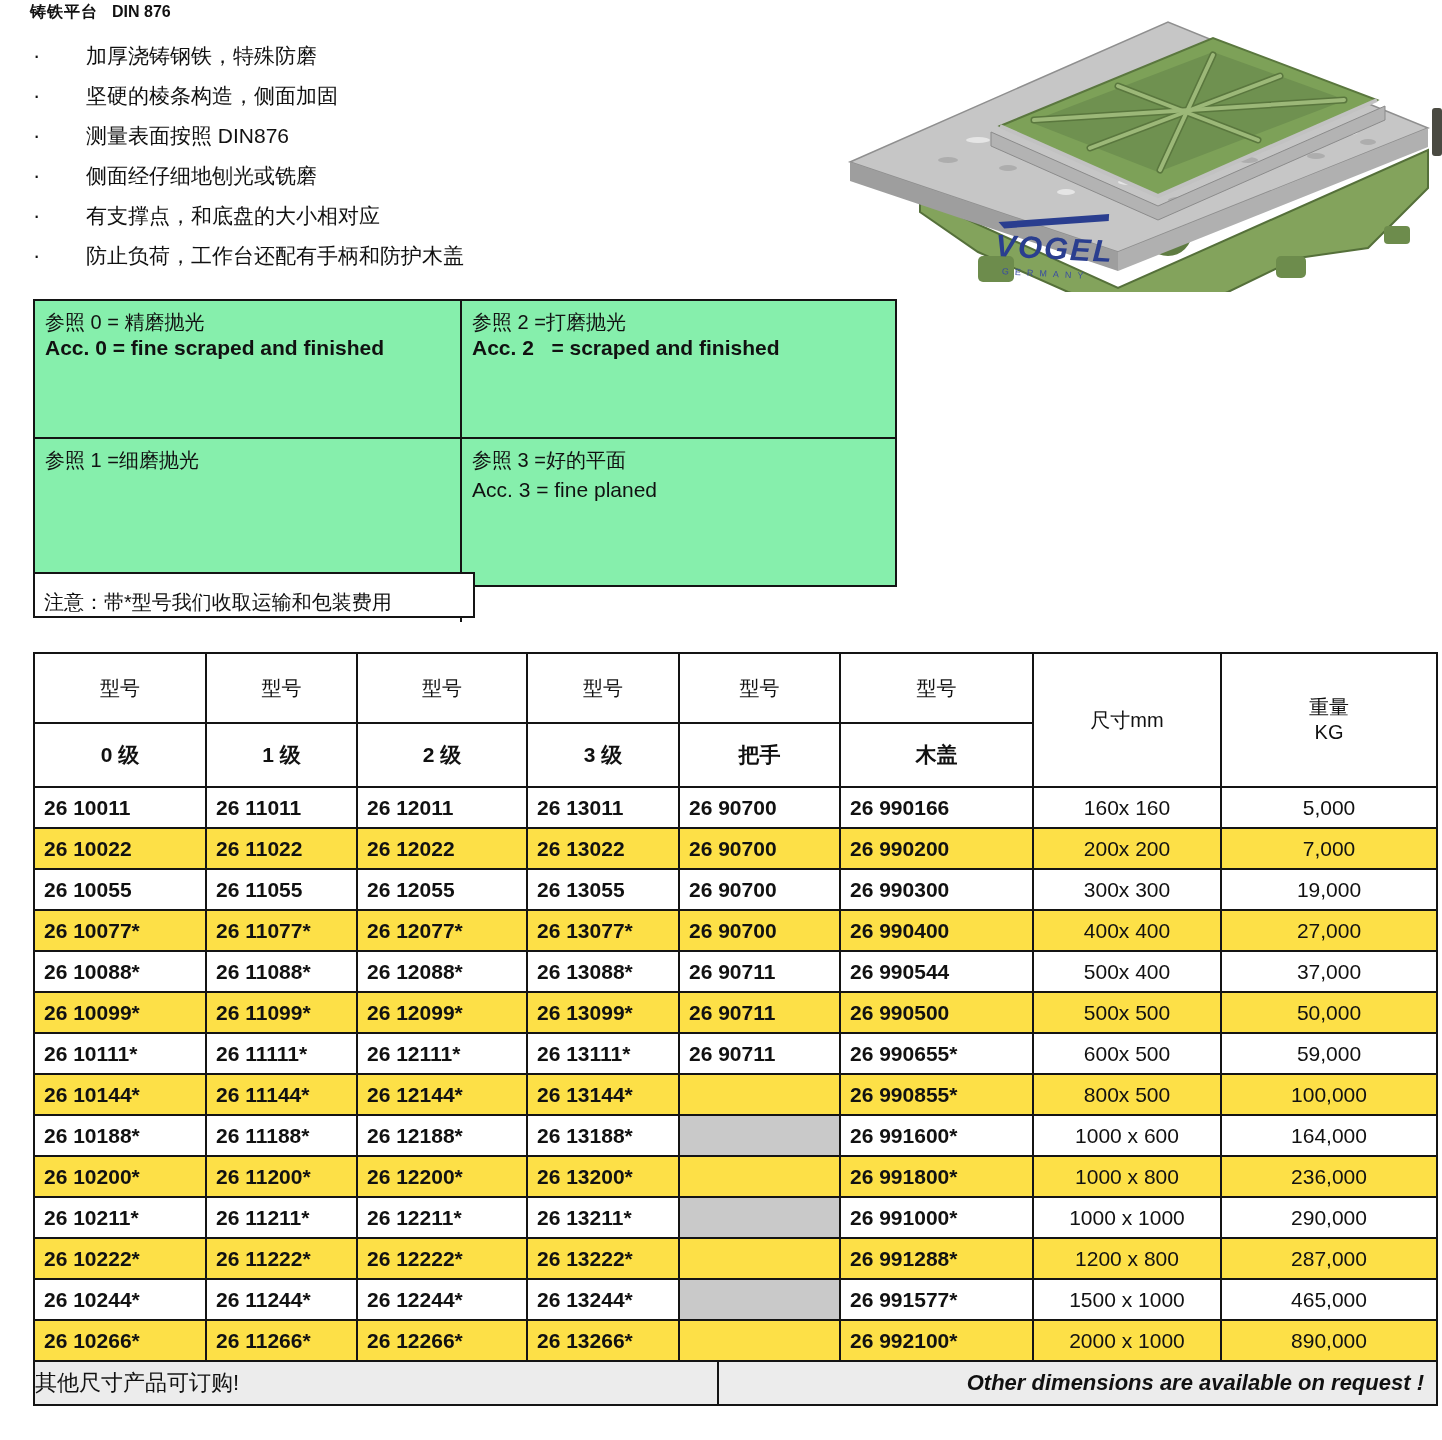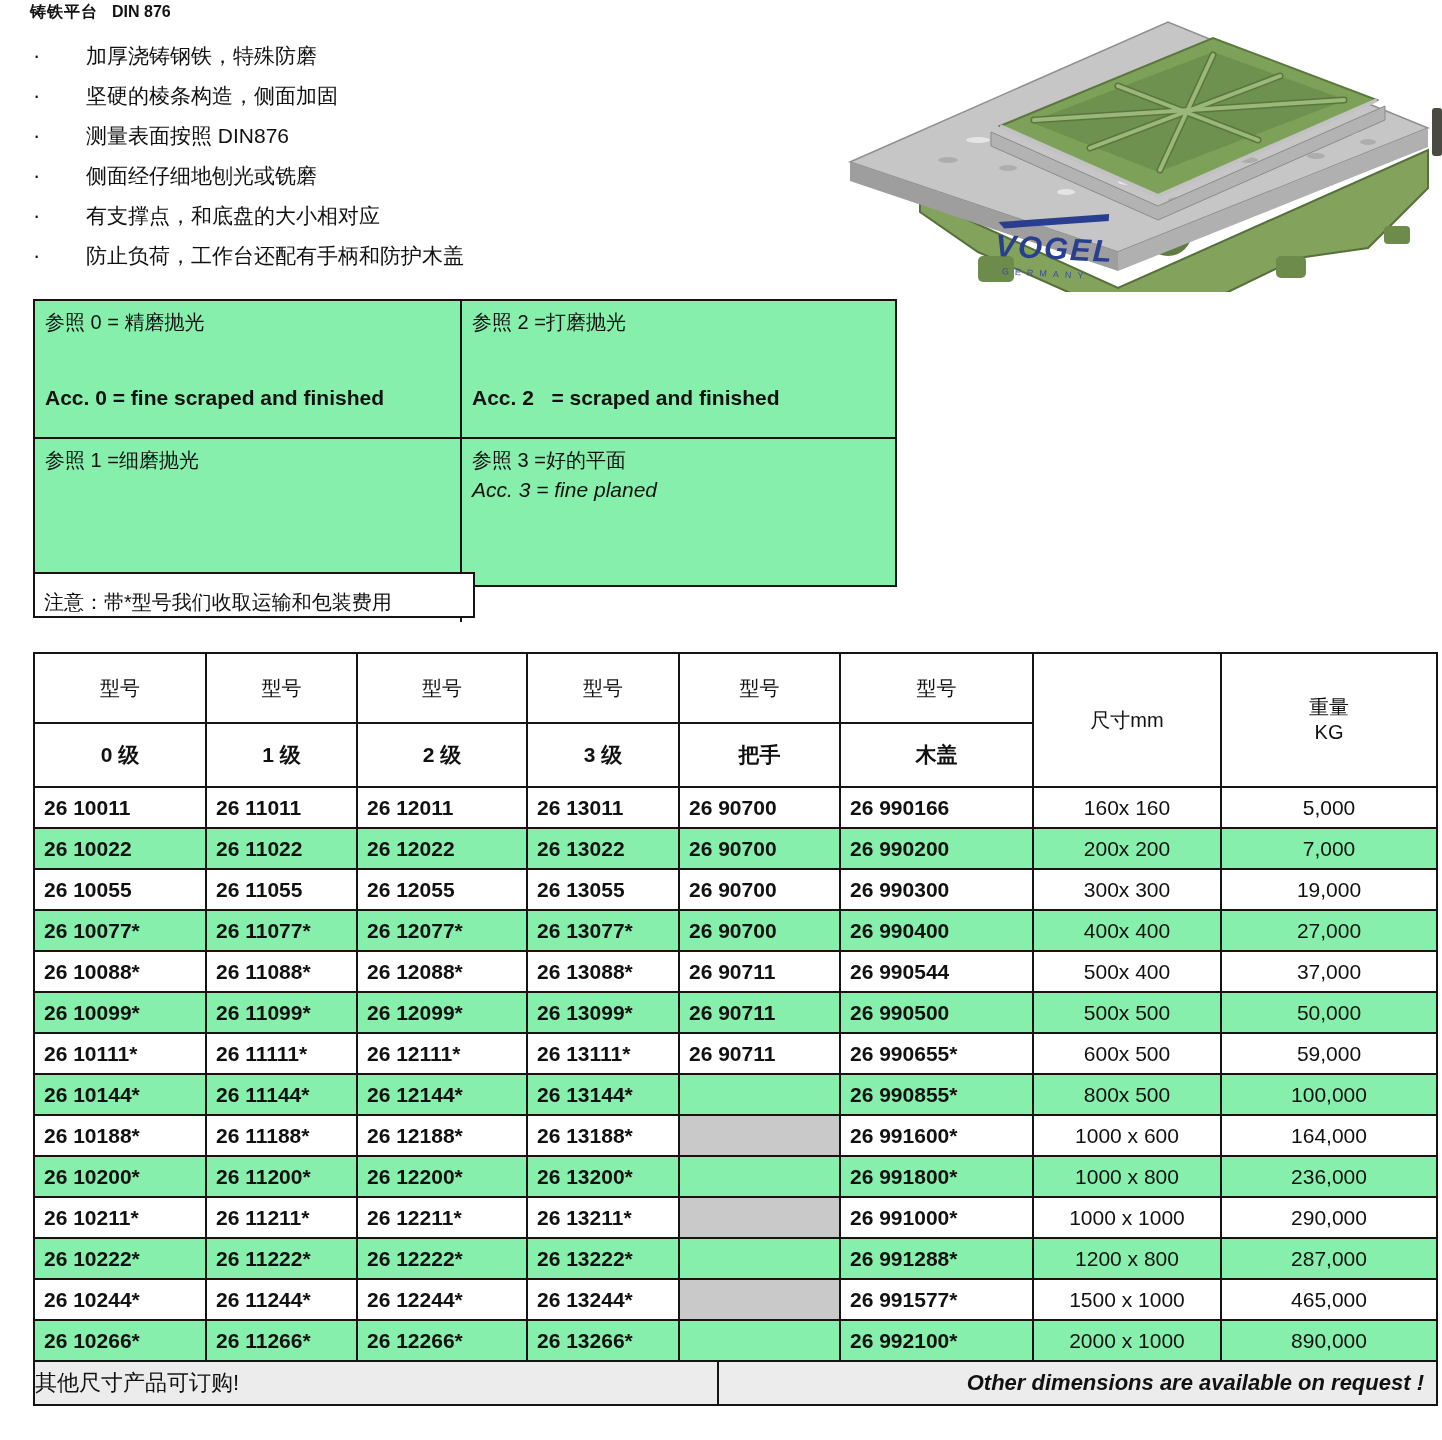--- a/index.html
+++ b/index.html
@@ -19,44 +19,44 @@
     position:absolute;left:33px;top:299px;width:864px;height:288px;
     border:2px solid #141414;background:#86efac;display:grid;
     grid-template-columns:427px 1fr;grid-template-rows:138px 1fr;box-sizing:border-box;
   }
   .acc-cell{padding:8px 12px 6px 10px;box-sizing:border-box;font-size:20px;}
   .acc-cell.c0{border-right:2px solid #141414;border-bottom:2px solid #141414;}
   .acc-cell.c1{border-bottom:2px solid #141414;}
   .acc-cell.c2{border-right:2px solid #141414;}
   .acc-cell .cn{font-size:20px;}
   .acc-cell .en{font-weight:700;font-size:21px;}
-  .acc-cell.c0 .en,.acc-cell.c1 .en{margin-top:50px;}
+  .acc-cell.c0 .en,.acc-cell.c1 .en{}
   .acc-cell.c1 .en{white-space:pre-wrap;}
   .acc-cell.c2 .en{margin-top:94px;text-align:justify;word-spacing:14px;width:400px;}
-  .acc-cell.c3 .en{margin-top:4px;font-weight:400;font-style:italic;font-size:21px;}
+  .acc-cell.c3 .en{margin-top:4px;font-weight:400;font-size:21px;}
   
   .note{
     position:absolute;left:33px;top:572px;width:442px;height:46px;border:2px solid #141414;
     box-sizing:border-box;display:flex;align-items:flex-end;padding-left:9px;font-size:20px;background:#fff;
   }
   
   .photo{position:absolute;left:828px;top:0;width:614px;height:292px;background:#fff;z-index:5;overflow:hidden;}
   
   .products{
     position:absolute;left:33px;top:652px;width:1403px;border-collapse:collapse;table-layout:fixed;
   }
   .products th,.products td{border:2px solid #141414;box-sizing:border-box;overflow:hidden;}
   .products thead tr.h1 th{height:70px;font-size:20px;font-weight:400;text-align:center;vertical-align:middle;}
   .products thead tr.h2 th{height:64px;font-size:21px;font-weight:700;text-align:center;vertical-align:middle;}
   .products th.dim-h{font-size:22px;font-weight:700;vertical-align:middle;text-align:center;margin-left:39px;}
   .products th.wt-h{font-size:21px;font-weight:700;vertical-align:middle;text-align:center;line-height:1.25;margin-top:48px;}
   .products tbody td{height:41px;font-size:21px;vertical-align:middle;}
   .products td.model{font-weight:700;text-align:left;padding-left:9px;}
   .products td.num{font-weight:400;text-align:center;}
-  .products tbody tr.stripe td{background:#86efac;}
+  .products tbody tr.stripe td{background:#fde047;}
   .products tbody td.na{background:#c9c9c9;}
   .products td.footer-cell{padding:0;height:42px;}
   .foot{display:flex;height:42px;background:#ececec;}
   .foot-cn{width:684px;border-right:2px solid #141414;box-sizing:border-box;display:flex;align-items:center;
            font-size:22px;}
   .foot-en{flex:1;display:flex;align-items:center;justify-content:flex-end;padding-right:12px;
            font-size:22px;font-weight:700;font-style:italic;}
 </style>
 </head>
 <body>

